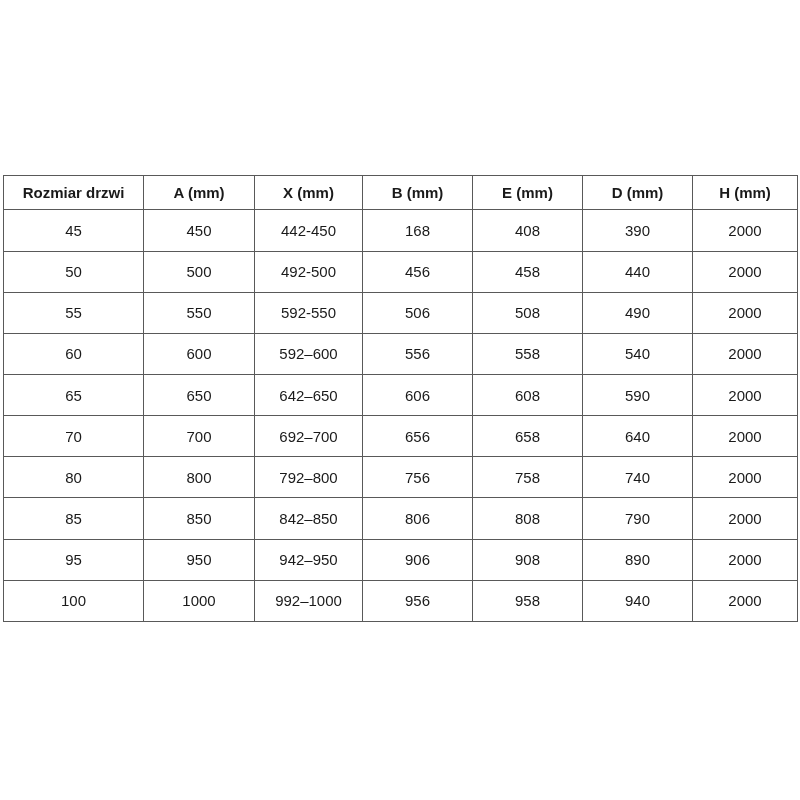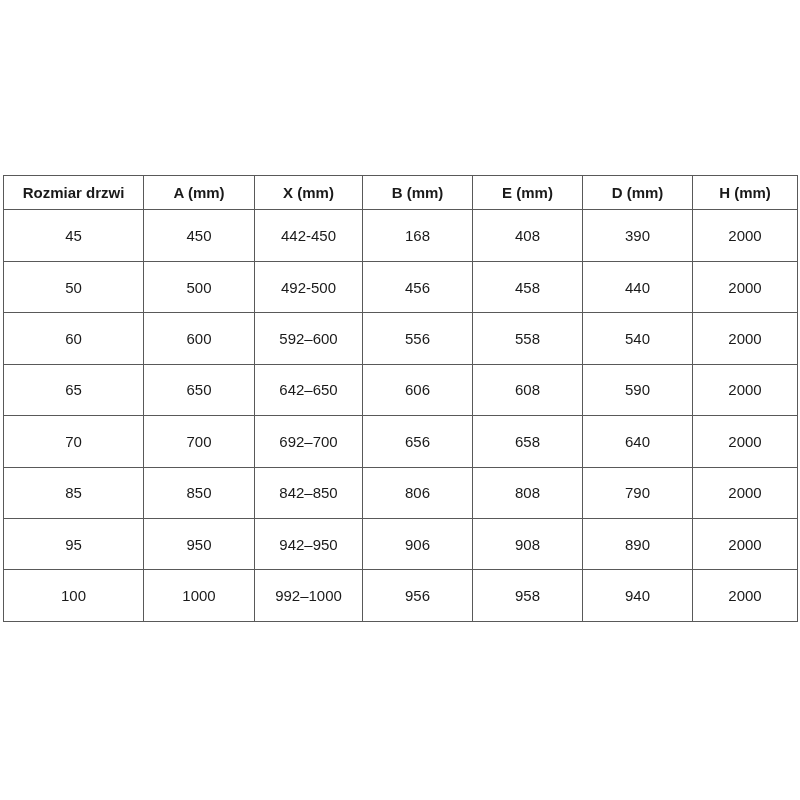--- a/index.html
+++ b/index.html
@@ -91,20 +91,29 @@
         <tr>
           <td>50</td>
           <td>500</td>
           <td>492-500</td>
           <td>456</td>
           <td>458</td>
           <td>440</td>
           <td>2000</td>
         </tr>
         <tr>
+          <td>55</td>
+          <td>550</td>
+          <td>592-550</td>
+          <td>506</td>
+          <td>508</td>
+          <td>490</td>
+          <td>2000</td>
+        </tr>
+        <tr>
           <td>60</td>
           <td>600</td>
           <td>592–600</td>
           <td>556</td>
           <td>558</td>
           <td>540</td>
           <td>2000</td>
         </tr>
         <tr>
           <td>65</td>
@@ -115,20 +124,29 @@
           <td>590</td>
           <td>2000</td>
         </tr>
         <tr>
           <td>70</td>
           <td>700</td>
           <td>692–700</td>
           <td>656</td>
           <td>658</td>
           <td>640</td>
+          <td>2000</td>
+        </tr>
+        <tr>
+          <td>80</td>
+          <td>800</td>
+          <td>792–800</td>
+          <td>756</td>
+          <td>758</td>
+          <td>740</td>
           <td>2000</td>
         </tr>
         <tr>
           <td>85</td>
           <td>850</td>
           <td>842–850</td>
           <td>806</td>
           <td>808</td>
           <td>790</td>
           <td>2000</td>

